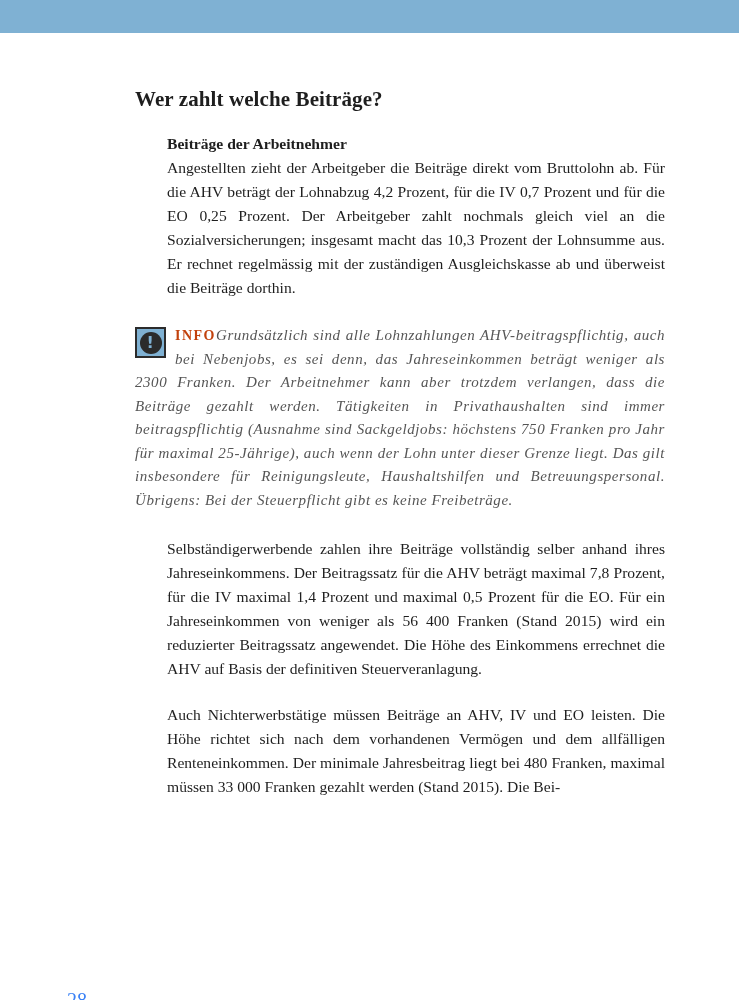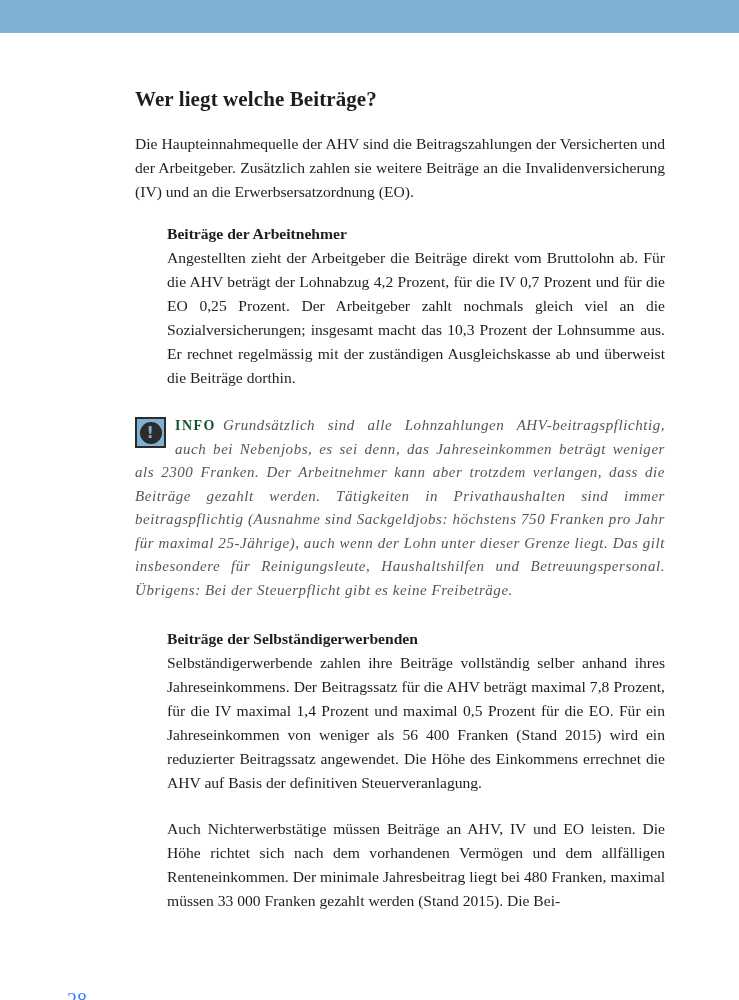--- a/index.html
+++ b/index.html
@@ -39,52 +39,50 @@
     float: left; width: 31px; height: 31px; margin: 3px 9px 2px 0;
     background: #7fb1d3; border: 2px solid #2b2b2b; box-sizing: border-box;
     display: flex; align-items: center; justify-content: center;
   }
   .info-icon .circle {
     width: 22px; height: 22px; border-radius: 50%; background: #2b2b2b;
     color: #7fb1d3; font-family: "DejaVu Sans", sans-serif; font-weight: bold;
     font-style: normal; font-size: 16px; line-height: 22px; text-align: center;
   }
   .info-label {
-    font-style: normal; font-weight: bold; color: #14532d;
-    letter-spacing: 1.5px; font-size: 14px; margin-right: 7px;
+    font-style: normal; font-weight: bold; color: #c2410c;
+    letter-spacing: 1.5px; font-size: 14px; margin-right: 0;
   }
   .page-number {
     position: absolute; left: 67px; top: 989px;
     font-size: 20px; color: #3b82f6;
   }
 </style>
 </head>
 <body>
 
 <div class="top-band"></div>
 
 <div class="content">
-  <h1 class="page-title">Wer liegt welche Beiträge?</h1>
+  <h1 class="page-title">Wer zahlt welche Beiträge?</h1>
 
-  <p class="body para-intro">Die Haupteinnahmequelle der AHV sind die Beitragszahlungen der Versicherten und der Arbeitgeber. Zusätzlich zahlen sie weitere Beiträge an die Invalidenversicherung (IV) und an die Erwerbsersatzordnung (EO).</p>
 
   <div class="section">
     <div class="sub-head">Beiträge der Arbeitnehmer</div>
     <p class="body">Angestellten zieht der Arbeitgeber die Beiträge direkt vom Bruttolohn ab. Für die AHV beträgt der Lohnabzug 4,2 Prozent, für die IV 0,7 Prozent und für die EO 0,25 Prozent. Der Arbeitgeber zahlt nochmals gleich viel an die Sozialversicherungen; insgesamt macht das 10,3 Prozent der Lohnsumme aus. Er rechnet regelmässig mit der zuständigen Ausgleichskasse ab und überweist die Beiträge dorthin.</p>
   </div>
 
   <div class="info-box">
     <div class="info-icon">
       <div class="circle">!</div>
     </div>
     <span class="info-label">INFO</span><span>Grundsätzlich sind alle Lohnzahlungen AHV-beitragspflichtig, auch bei Nebenjobs, es sei denn, das Jahreseinkommen beträgt weniger als 2300 Franken. Der Arbeitnehmer kann aber trotzdem verlangen, dass die Beiträge gezahlt werden. Tätigkeiten in Privathaushalten sind immer beitragspflichtig (Ausnahme sind Sackgeldjobs: höchstens 750 Franken pro Jahr für maximal 25-Jährige), auch wenn der Lohn unter dieser Grenze liegt. Das gilt insbesondere für Reinigungsleute, Haushaltshilfen und Betreuungspersonal. Übrigens: Bei der Steuerpflicht gibt es keine Freibeträge.</span>
   </div>
 
   <div class="section">
-    <div class="sub-head">Beiträge der Selbständigerwerbenden</div>
     <p class="body">Selbständigerwerbende zahlen ihre Beiträge vollständig selber anhand ihres Jahreseinkommens. Der Beitragssatz für die AHV beträgt maximal 7,8 Prozent, für die IV maximal 1,4 Prozent und maximal 0,5 Prozent für die EO. Für ein Jahreseinkommen von weniger als 56 400 Franken (Stand 2015) wird ein reduzierter Beitragssatz angewendet. Die Höhe des Einkommens errechnet die AHV auf Basis der definitiven Steuerveranlagung.</p>
   </div>
 
   <div class="section">
     <p class="body">Auch Nichterwerbstätige müssen Beiträge an AHV, IV und EO leisten. Die Höhe richtet sich nach dem vorhandenen Vermögen und dem allfälligen Renteneinkommen. Der minimale Jahresbeitrag liegt bei 480 Franken, maximal müssen 33 000 Franken gezahlt werden (Stand 2015). Die Bei-</p>
   </div>
 </div>
 
 <div class="page-number">28</div>
 

